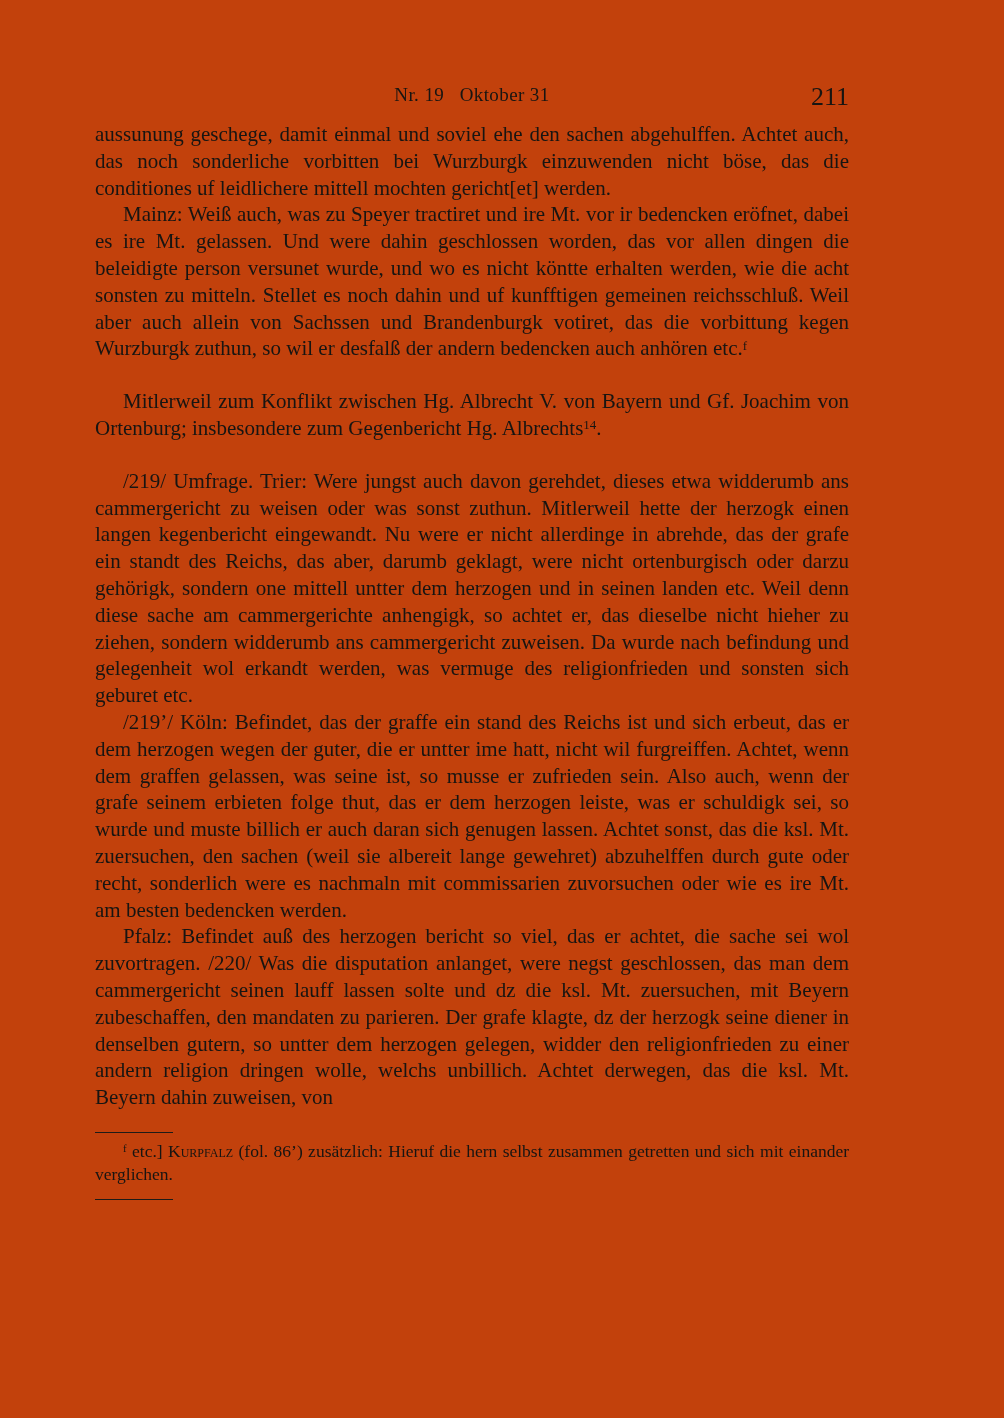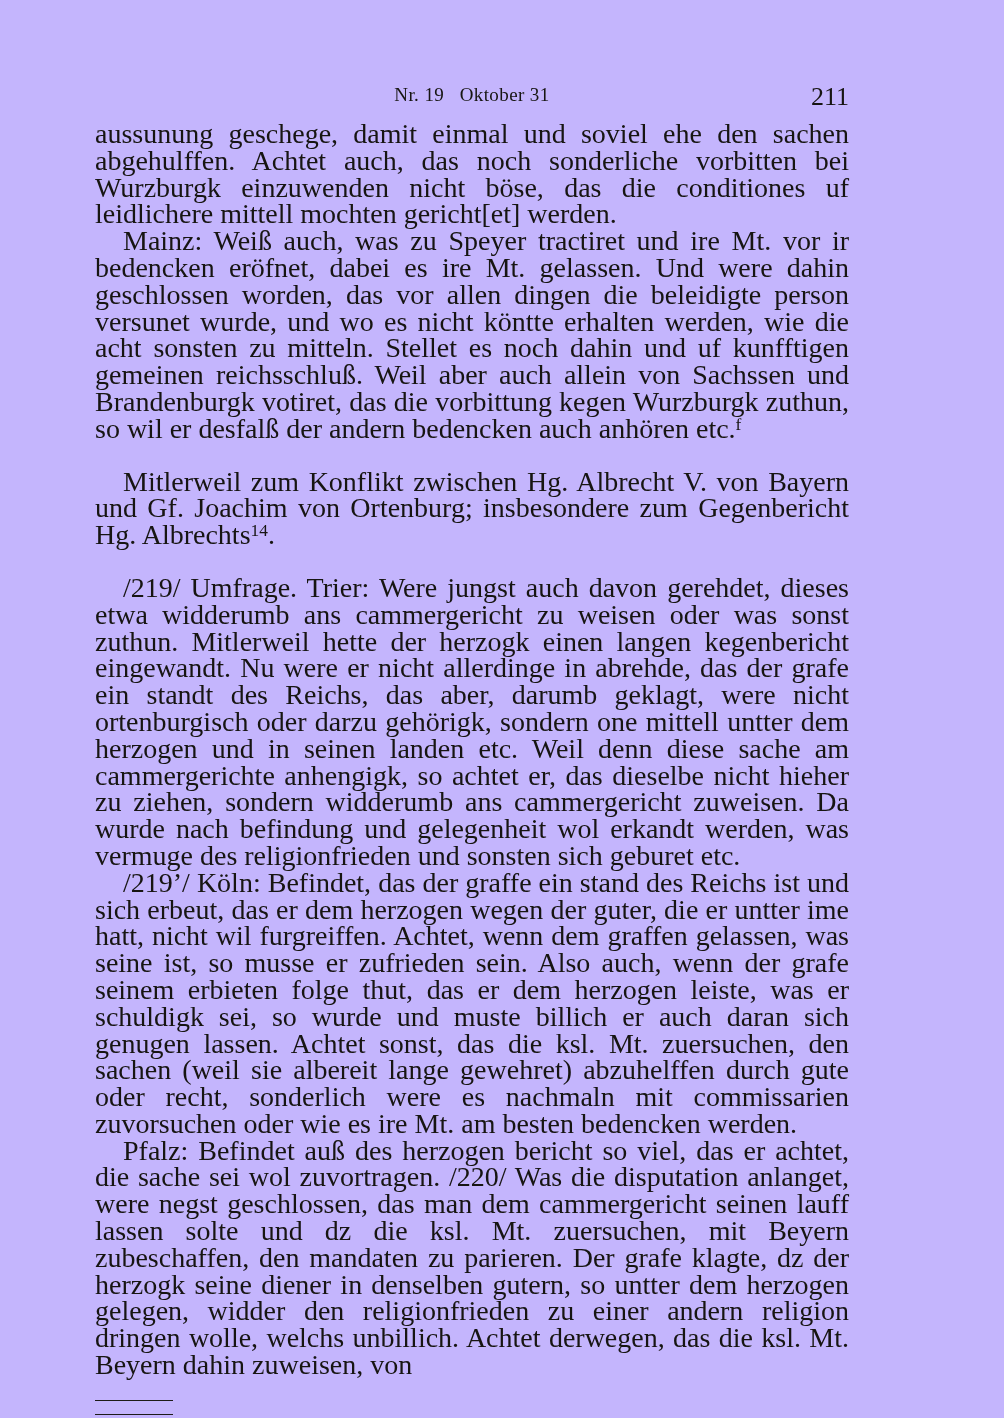--- a/index.html
+++ b/index.html
@@ -6,21 +6,21 @@
   body {
     background: #fcfcfa;
     font-family: "Liberation Serif", serif;
     color: #171512;
     -webkit-font-smoothing: antialiased;
   }
   .page {
     position: relative;
     width: 1004px;
     height: 1418px;
-    background: #c4b5fd;
+    background: #c2410c;
     overflow: hidden;
   }
   .content {
     position: absolute;
     left: 95px;
     top: 84px;
     width: 754px;
   }
   .page-header {
     position: relative;
@@ -30,21 +30,21 @@
   }
   .header-caption { white-space: pre; letter-spacing: 0.4px; }
   .page-number {
     position: absolute;
     right: 0;
     top: -2px;
     font-size: 26px;
   }
   .body-text {
     margin-top: 13px;
-    font-size: 28px;
+    font-size: 21px;
     line-height: 26.8px;
     text-align: justify;
   }
   .para { margin: 0; }
   .para.indent { text-indent: 28px; }
   .para.italic-block { margin: 26px 0; }
   .it { }
   .sc { font-variant: small-caps; }
   .sup {
     font-size: 0.62em;
@@ -82,20 +82,21 @@
         <p class="para indent"><span class="it">Mainz:</span><span> Weiß auch, was zu Speyer tractiret und ire Mt. vor ir bedencken eröfnet, dabei es ire Mt. gelassen. Und were dahin geschlossen worden, das vor allen dingen die beleidigte person versunet wurde, und wo es nicht köntte erhalten werden, wie die acht sonsten zu mitteln. Stellet es noch dahin und uf kunfftigen gemeinen reichsschluß. Weil aber auch allein von Sachssen und Brandenburgk votiret, das die vorbittung kegen Wurzburgk zuthun, so wil er desfalß der andern bedencken auch anhören etc.</span><span class="sup it">f</span></p>
         <p class="para indent italic-block"><span class="it">Mitlerweil zum Konflikt zwischen Hg. Albrecht V. von Bayern und Gf. Joachim von Ortenburg; insbesondere zum Gegenbericht Hg. Albrechts</span><span class="sup">14</span><span class="it">.</span></p>
         <p class="para indent"><span class="it">/219/ Umfrage. Trier:</span><span> Were jungst auch davon gerehdet, dieses etwa widderumb ans cammergericht zu weisen oder was sonst zuthun. Mitlerweil hette der herzogk einen langen kegenbericht eingewandt. Nu were er nicht allerdinge in abrehde, das der grafe ein standt des Reichs, das aber, darumb geklagt, were nicht ortenburgisch oder darzu gehörigk, sondern one mittell untter dem herzogen und in seinen landen etc. Weil denn diese sache am cammergerichte anhengigk, so achtet er, das dieselbe nicht hieher zu ziehen, sondern widderumb ans cammergericht zuweisen. Da wurde nach befindung und gelegenheit wol erkandt werden, was vermuge des religionfrieden und sonsten sich geburet etc.</span></p>
         <p class="para indent"><span class="it">/219’/ Köln:</span><span> Befindet, das der graffe ein stand des Reichs ist und sich erbeut, das er dem herzogen wegen der guter, die er untter ime hatt, nicht wil furgreiffen. Achtet, wenn dem graffen gelassen, was seine ist, so musse er zufrieden sein. Also auch, wenn der grafe seinem erbieten folge thut, das er dem herzogen leiste, was er schuldigk sei, so wurde und muste billich er auch daran sich genugen lassen. Achtet sonst, das die ksl. Mt. zuersuchen, den sachen (weil sie albereit lange gewehret) abzuhelffen durch gute oder recht, sonderlich were es nachmaln mit commissarien zuvorsuchen oder wie es ire Mt. am besten bedencken werden.</span></p>
         <p class="para indent"><span class="it">Pfalz:</span><span> Befindet auß des herzogen bericht so viel, das er achtet, die sache sei wol zuvortragen. /220/ Was die disputation anlanget, were negst geschlossen, das man dem cammergericht seinen lauff lassen solte und dz die ksl. Mt. zuersuchen, mit Beyern zubeschaffen, den mandaten zu parieren. Der grafe klagte, dz der herzogk seine diener in denselben gutern, so untter dem herzogen gelegen, widder den religionfrieden zu einer andern religion dringen wolle, welchs unbillich. Achtet derwegen, das die ksl. Mt. Beyern dahin zuweisen, von</span></p>
       </section>
 
     <section class="footnotes">
         <div class="footnote-block">
           <div class="footnote-rule"></div>
+          <p class="footnote-text"><span class="sup it">f</span><span> etc.] </span><span class="it sc">Kurpfalz</span><span class="it"> (fol. 86’) zusätzlich:</span><span> Hieruf die hern selbst zusammen getretten und sich mit einander verglichen.</span></p>
         </div>
         <div class="footnote-block">
           <div class="footnote-rule"></div>
         </div>
       </section>
 
   </div>
 </div>
 
 </body></html>

